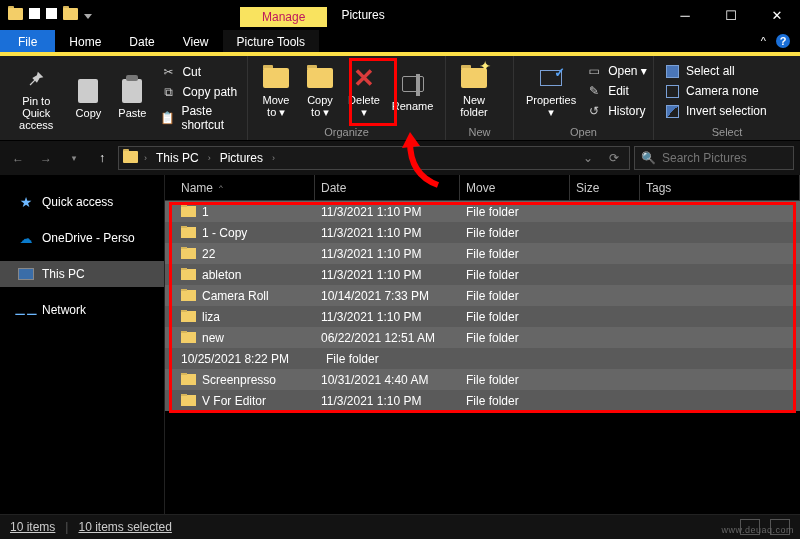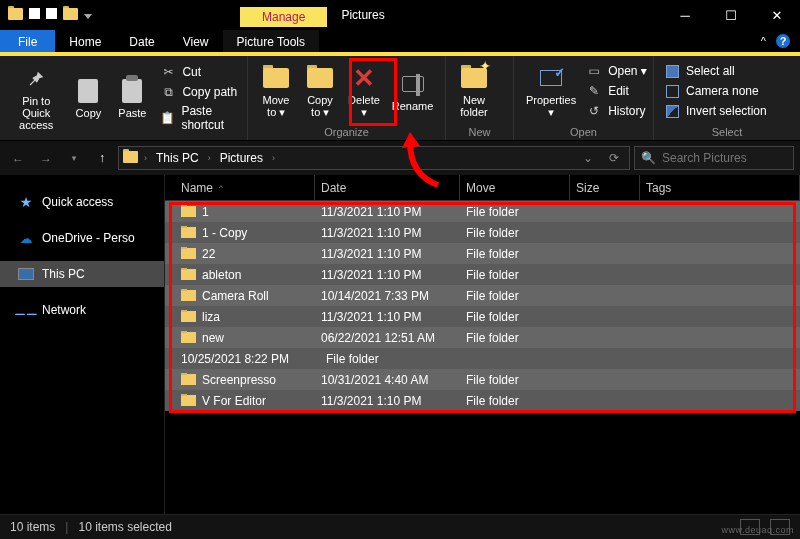--- a/index.html
+++ b/index.html
@@ -93,21 +93,21 @@
 .rows-wrap { position:relative; }
 .rows-border { position:absolute; top:1px; left:4px; right:4px; bottom:-2px; border:3px solid #ff0000; pointer-events:none;}
 .row { display:flex; height:21px; align-items:center; padding-left:10px; font-size:12px; }
 .row.sel { background:#666; }
 .row.sel.alt { background:#5a5a5a;}
 .row .c { padding-left:6px; overflow:hidden; white-space:nowrap;}
 .row .c-name { display:flex; align-items:center; gap:6px;}
 .folder-tiny { width:15px; height:11px; background:#f3ce68; position:relative; flex-shrink:0;}
 .folder-tiny::before{content:""; position:absolute; width:6px; height:3px; background:#d8b65a; top:-2px; left:0;}
 
-.statusbar { height:23px; background:#131313; display:flex; align-items:center; padding:12px 10px; color:#ccc; font-size:11px; gap:10px; border-top:1px solid #222;}
+.statusbar { height:23px; background:#131313; display:flex; align-items:center; padding:12px 10px; color:#ccc; font-size:11px; gap:10px; border-top:1px solid #222;text-decoration:underline;}
 .statusbar .sep { color:#555;}
 .statusbar .spacer{flex:1;}
 .view-toggle { width:20px; height:16px; border:1px solid #555; cursor:pointer;}
 
 .watermark { position:absolute; bottom:4px; right:6px; font-size:9px; color:#666; letter-spacing:0.5px; pointer-events:none;}
 
 svg { display:block; }
 </style>
 </head>
 <body>

